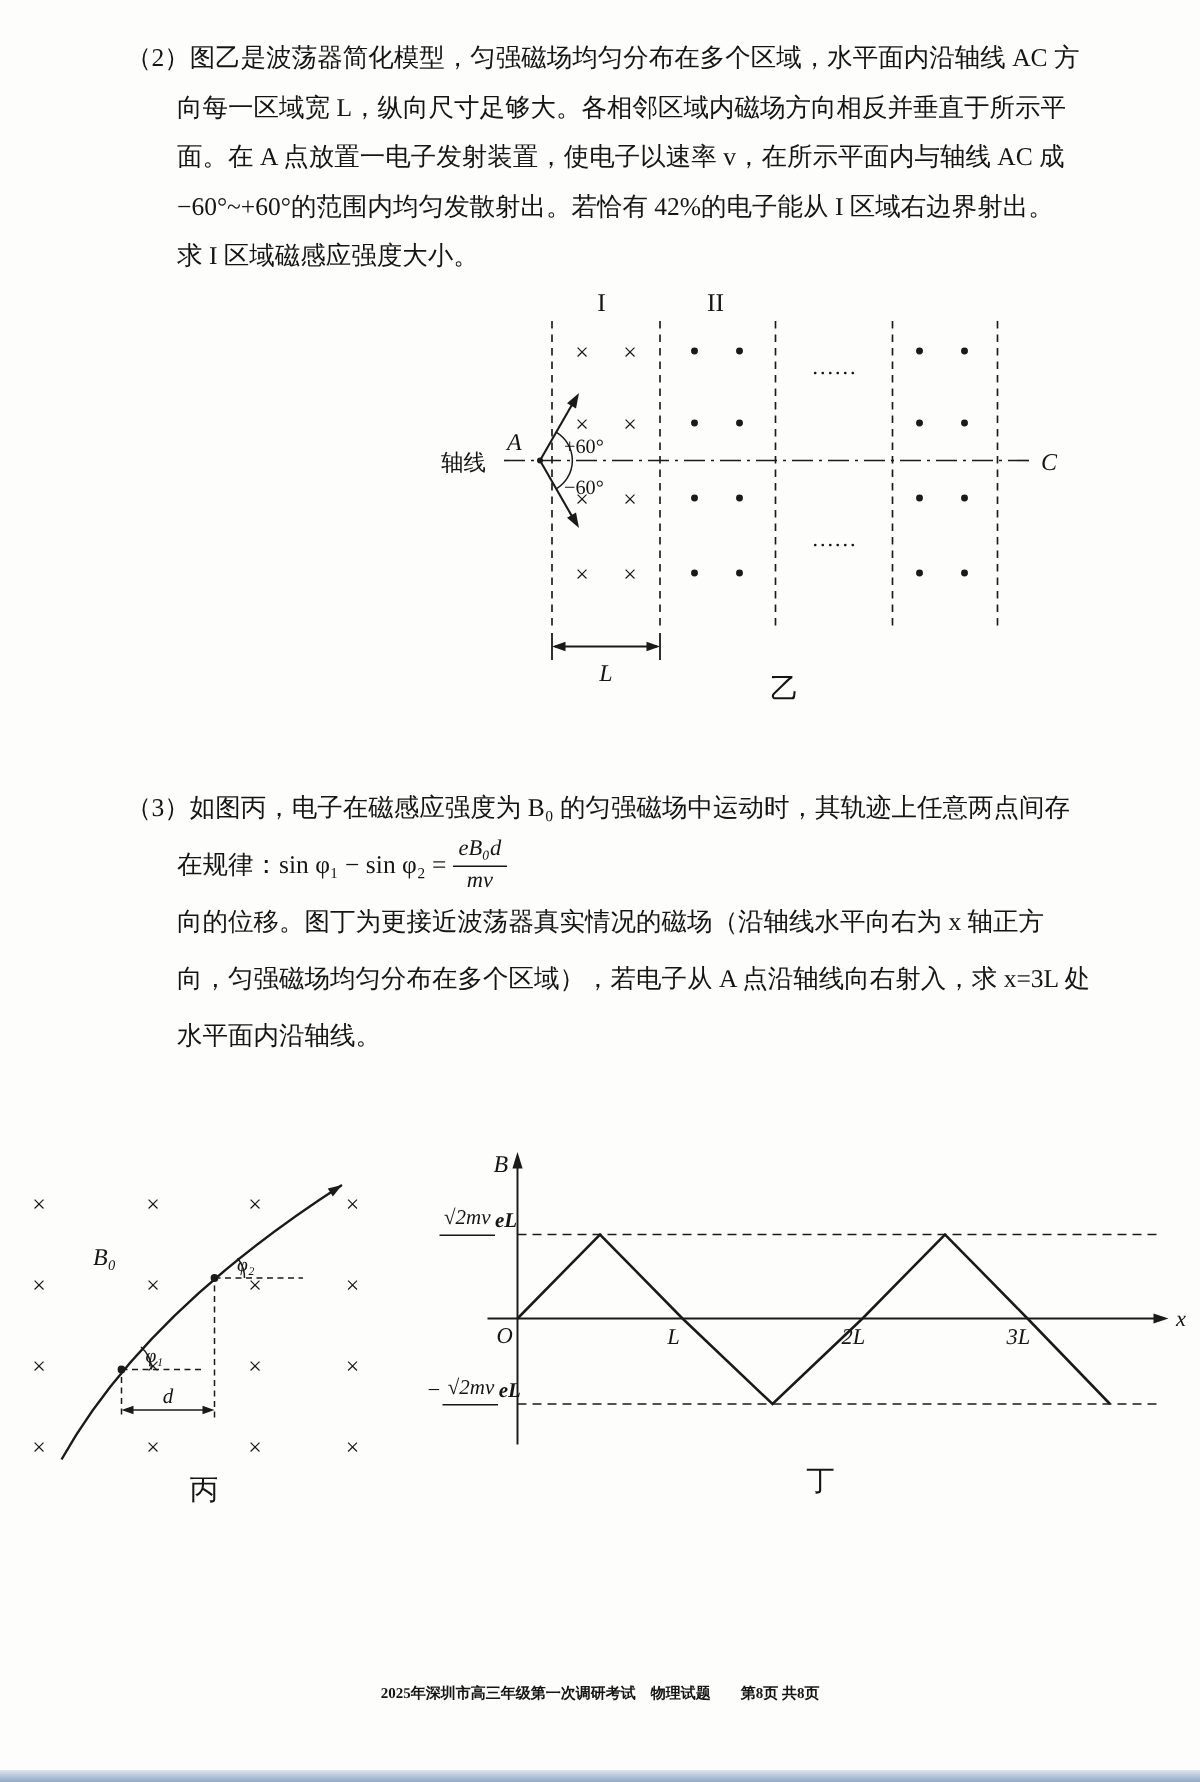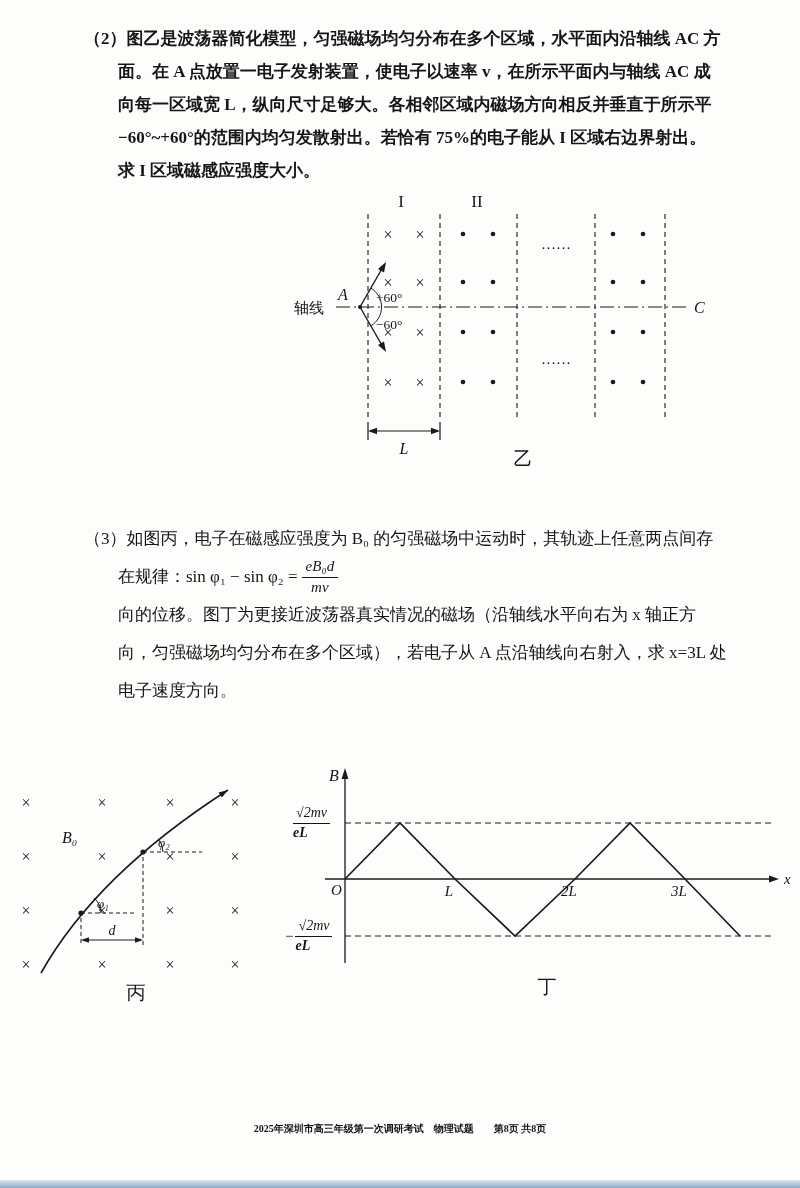--- a/index.html
+++ b/index.html
@@ -5,54 +5,54 @@
   * { margin:0; padding:0; box-sizing:border-box; }
   html,body { width:800px; height:1188px; }
   body {
     position:relative;
     background:#fdfdfb;
     color:#151515;
     font-family:"Liberation Serif","DejaVu Serif",serif;
     overflow:hidden;
   }
   .para { position:absolute; width:660px; font-size:17px; }
-  #p2 { left:84px; top:22px;font-weight:bold; }
+  #p2 { left:84px; top:22px; }
   #p3 { left:84px; top:520px; }
   .pline { height:33px; line-height:33px; white-space:nowrap; }
   #p3 .pline { height:38px; line-height:38px; }
   .pline.cont { padding-left:34px; }
   .pnum { display:inline-block; min-width:34px; }
   .pline.formula { display:flex; align-items:center; }
   .frac { display:inline-flex; flex-direction:column; align-items:center;
           font-size:15px; font-style:italic; line-height:1.15; margin:0 4px;font-family:Liberation Serif, serif; }
   .frac .num { border-bottom:1.2px solid #151515; padding:0 4px 1px; }
   .frac .den { padding-top:1px; }
   .fig { position:absolute; }
   svg text { font-family:"Liberation Serif","DejaVu Serif",serif; fill:#151515; }
   .flabel { position:absolute; display:flex; align-items:center; gap:2px;
             font-size:14px; font-style:italic; color:#151515; }
-  .vfrac { display:flex; flex-direction:column; align-items:flex-start; line-height:1.2; }
+  .vfrac { display:flex; flex-direction:row; align-items:flex-end; line-height:1.2; }
   .vfrac .num { border-bottom:1px solid #151515; padding:0 3px 1px; }
   .vfrac .den { padding-top:1px;font-weight:bold; }
   .minus { font-size:15px; font-style:normal; }
   footer { position:absolute; left:0; top:1122px; width:100%; text-align:center;
            font-size:10px; font-weight:600; }
   .bottom-strip { position:absolute; left:0; bottom:0; width:100%; height:8px;
                   background:linear-gradient(180deg,#dde4ec,#8fa9c6); }
 </style>
 </head>
 <body>
 
 <section class="para" id="p2">
   <div class="pline">
     <span class="pnum">（2）</span><span>图乙是波荡器简化模型，匀强磁场均匀分布在多个区域，水平面内沿轴线 AC 方</span>
   </div>
+  <div class="pline cont">向每一区域宽 L，纵向尺寸足够大。各相邻区域内磁场方向相反并垂直于所示平</div>
   <div class="pline cont">面。在 A 点放置一电子发射装置，使电子以速率 v，在所示平面内与轴线 AC 成</div>
-  <div class="pline cont">向每一区域宽 L，纵向尺寸足够大。各相邻区域内磁场方向相反并垂直于所示平</div>
-  <div class="pline cont">−60°~+60°的范围内均匀发散射出。若恰有 75%的电子能从 I 区域右边界射出。</div>
+  <div class="pline cont">−60°~+60°的范围内均匀发散射出。若恰有 42%的电子能从 I 区域右边界射出。</div>
   <div class="pline cont">求 I 区域磁感应强度大小。</div>
 </section>
 
 <svg class="fig" id="fig-yi" style="left:280px;top:192px" width="440" height="278" viewBox="0 0 440 278">
 
   <g stroke="#1a1a1a" stroke-width="1.1" stroke-dasharray="5 4">
     <line x1="88" y1="22" x2="88" y2="226"></line>
     <line x1="160" y1="22" x2="160" y2="226"></line>
     <line x1="237" y1="22" x2="237" y2="226"></line>
     <line x1="315" y1="22" x2="315" y2="226"></line>
@@ -132,21 +132,21 @@
   </div>
   <div class="pline cont formula">
     <span>在规律：sin φ₁ − sin φ₂ =</span>
     <span class="frac">
       <span class="num">eB₀d</span>
       <span class="den">mv</span>
     </span>
   </div>
   <div class="pline cont">向的位移。图丁为更接近波荡器真实情况的磁场（沿轴线水平向右为 x 轴正方</div>
   <div class="pline cont">向，匀强磁场均匀分布在多个区域），若电子从 A 点沿轴线向右射入，求 x=3L 处</div>
-  <div class="pline cont">电子速度方向。</div>
+  <div class="pline cont">水平面内沿轴线。</div>
 </section>
 
 <svg class="fig" id="fig-bing" style="left:6px;top:780px" width="252" height="228" viewBox="0 0 252 228">
 
   <g font-size="16" text-anchor="middle">
     <text x="20" y="28">×</text>
     <text x="96" y="28">×</text>
     <text x="164" y="28">×</text>
     <text x="229" y="28">×</text>
     <text x="20" y="82">×</text>

